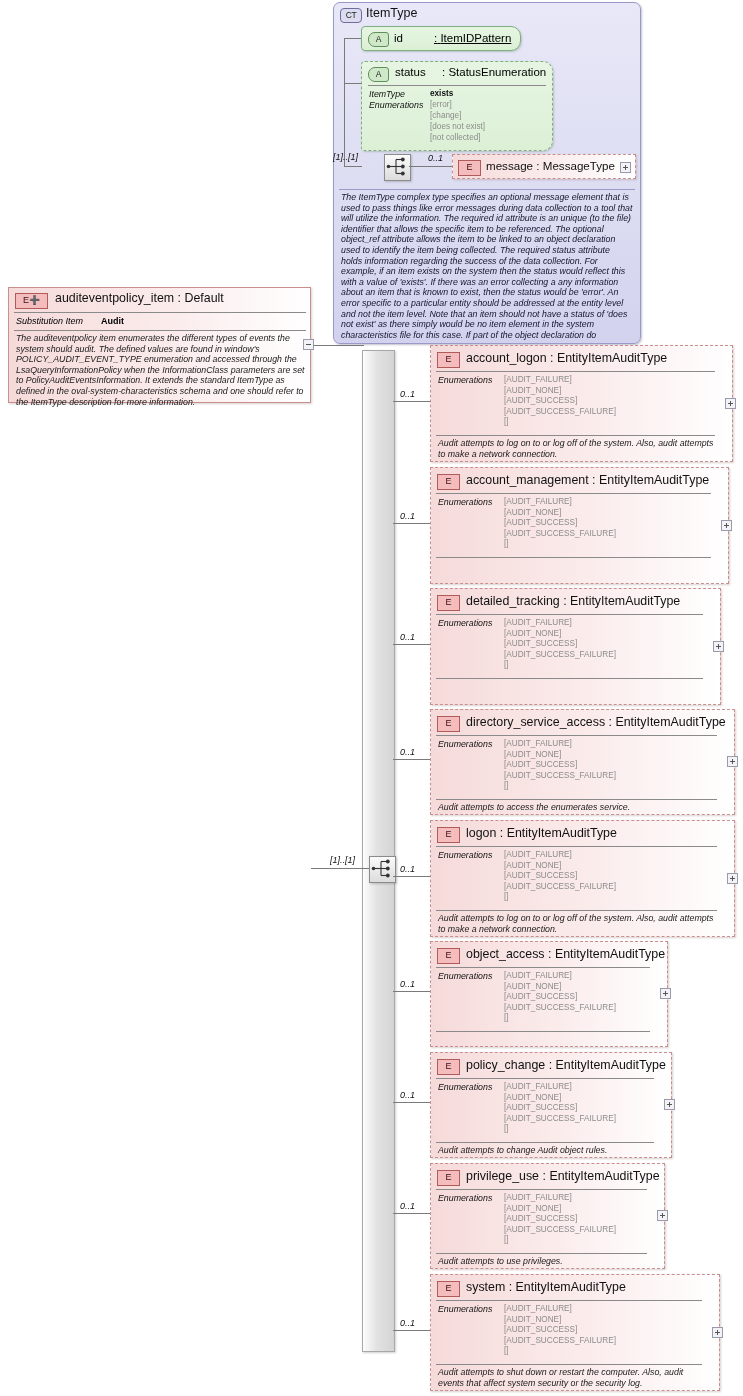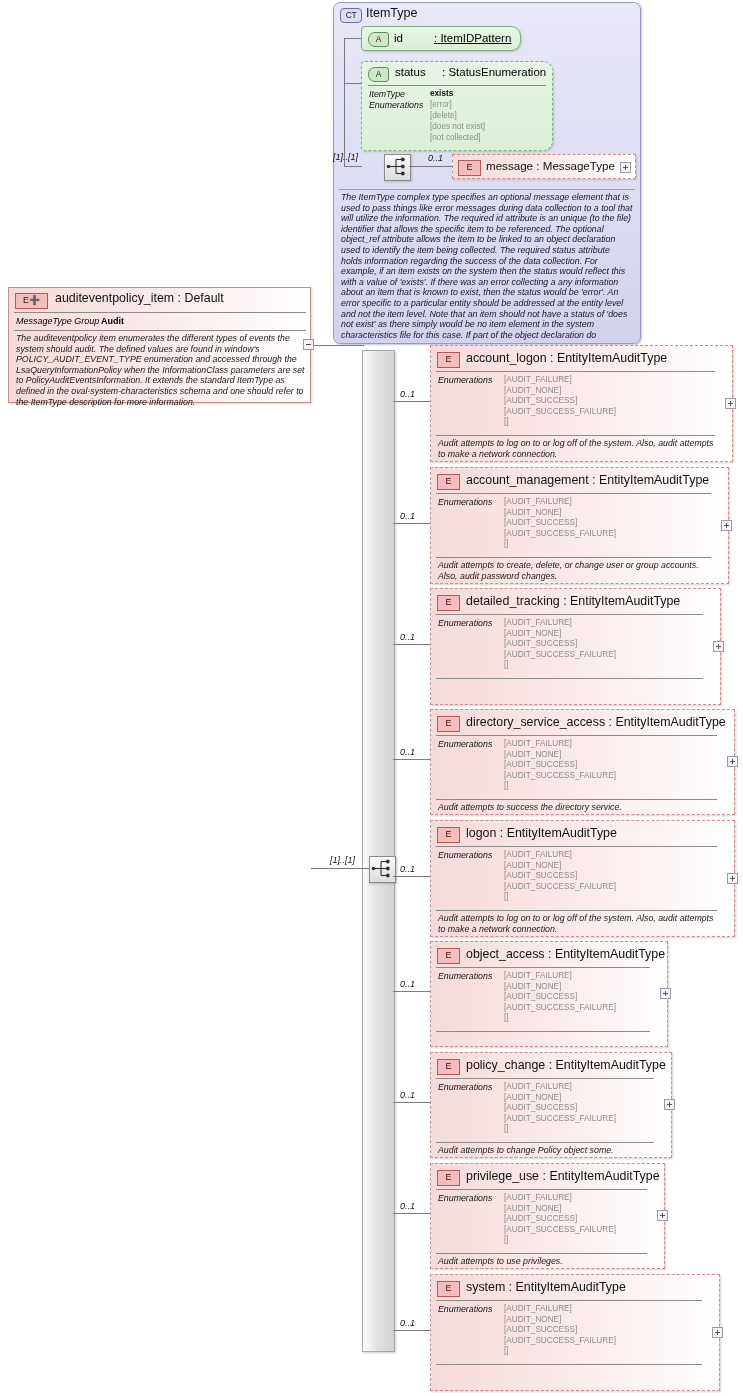--- a/index.html
+++ b/index.html
@@ -159,21 +159,21 @@
       <span>:</span>
       <span>StatusEnumeration</span>
     </div>
     <div class="sep-line" style="left:6px; top:23px; width:178px;"></div>
 
     <div class="facet-label" style="left:7px; top:27px;">ItemType</div>
     <div class="facet-val bold" style="left:68px; top:27px;">exists</div>
 
     <div class="facet-label" style="left:7px; top:38px;">Enumerations</div>
     <div class="facet-val" style="left:68px; top:38px;text-align:center;">[error]</div>
-    <div class="facet-val" style="left:68px; top:49px;">[delete]</div>
+    <div class="facet-val" style="left:68px; top:49px;">[change]</div>
     <div class="facet-val" style="left:68px; top:60px;">[does not exist]</div>
     <div class="facet-val" style="left:68px; top:71px;">[not collected]</div>
   </div>
 
   <div class="card" style="left:333px; top:152px;">[1]..[1]</div>
   <div class="seq" style="left:384px; top:154px;">
     <svg width="23" height="23" viewBox="0 0 23 23">
       <circle cx="3.5" cy="11.5" r="1.8" fill="#333"></circle>
       <line x1="5" y1="11.5" x2="11" y2="11.5" stroke="#333" stroke-width="1.1"></line>
       <line x1="11" y1="4.5" x2="11" y2="18.5" stroke="#333" stroke-width="1.1"></line>
@@ -200,21 +200,21 @@
 
   <div class="sep-line" style="left:339px; top:189px; width:296px; background:#9a9ac8;"></div>
   <div class="doc blue" style="left:341px; top:192px; width:292px;">The ItemType complex type specifies an optional message element that is used to pass things like error messages during data collection to a tool that will utilize the information. The required id attribute is an unique (to the file) identifier that allows the specific item to be referenced. The optional object_ref attribute allows the item to be linked to an object declaration used to identify the item being collected. The required status attribute holds information regarding the success of the data collection. For example, if an item exists on the system then the status would reflect this with a value of 'exists'. If there was an error collecting a any information about an item that is known to exist, then the status would be 'error'. An error specific to a particular entity should be addressed at the entity level and not the item level. Note that an item should not have a status of 'does not exist' as there simply would be no item element in the system characteristics file for this case. If part of the object declaration do</div>
 
   <div class="abs el-box solid" style="left:8px; top:287px; width:303px; height:116px;">
     <div class="e-tag plus" style="left:6px; top:5px;">
       <span>E</span><span style="font-size:9px;">➕</span>
     </div>
     <div class="e-title" style="left:46px; top:3px;">auditeventpolicy_item  :  Default</div>
     <div class="sep-line" style="left:5px; top:24px; width:292px;"></div>
-    <div class="sub-label" style="left:7px; top:28px;">MessageType Group</div>
+    <div class="sub-label" style="left:7px; top:28px;">Substitution Item</div>
     <div class="sub-val" style="left:92px; top:28px;">Audit</div>
     <div class="sep-line" style="left:5px; top:42px; width:292px;"></div>
     <div class="doc" style="left:7px; top:45px; width:290px;">The auditeventpolicy item enumerates the different types of events the system should audit. The defined values are found in window's POLICY_AUDIT_EVENT_TYPE enumeration and accessed through the LsaQueryInformationPolicy when the InformationClass parameters are set to PolicyAuditEventsInformation. It extends the standard ItemType as defined in the oval-system-characteristics schema and one should refer to the ItemType description for more information.</div>
   </div>
 
   <div class="line-h" style="left:311px; top:345px; width:6px;"></div>
   <div class="pm" style="left:303px; top:339px;"></div>
   <div class="line-h" style="left:314px; top:345px; width:50px;"></div>
 
   <div class="line-v" style="left:364px; top:345px; height:0px;"></div>
@@ -258,21 +258,20 @@
         <div class="e-tag" style="left: 6px; top: 6px;">E</div>
         <div class="e-title" style="left: 35px; top: 5px;"><span>account_management</span> <span>:</span> <span>EntityItemAuditType</span></div>
         <div class="sep-line" style="left: 5px; top: 25px; width: 275px;"></div>
         <div class="facet-label" style="left: 7px; top: 29px;">Enumerations</div>
         <div class="facet-val" style="left: 73px; top: 29px;">[AUDIT_FAILURE]</div>
         <div class="facet-val" style="left: 73px; top: 39.5px;">[AUDIT_NONE]</div>
         <div class="facet-val" style="left: 73px; top: 50px;">[AUDIT_SUCCESS]</div>
         <div class="facet-val" style="left: 73px; top: 60.5px;">[AUDIT_SUCCESS_FAILURE]</div>
         <div class="facet-val" style="left: 73px; top: 71px;">[]</div>
         <div class="sep-line" style="left: 5px; top: 89px; width: 275px;"></div>
-        <div class="doc" style="left: 7px; top: 92px; width: 279px;">Audit attempts to create, delete, or change user or group accounts. Also, audit password changes.</div>
       </div>
       <div class="pm plus" style="left: 721px; top: 520px;"></div>
       <div class="line-h" style="left: 393px; top: 523px; width: 37px;"></div>
       <div class="card" style="left: 400px; top: 511px;">0..1</div>
       <div class="abs el-box dashed" style="left: 430px; top: 588px; width: 291px; height: 117px;">
         <div class="e-tag" style="left: 6px; top: 6px;">E</div>
         <div class="e-title" style="left: 35px; top: 5px;"><span>detailed_tracking</span> <span>:</span> <span>EntityItemAuditType</span></div>
         <div class="sep-line" style="left: 5px; top: 25px; width: 267px;"></div>
         <div class="facet-label" style="left: 7px; top: 29px;">Enumerations</div>
         <div class="facet-val" style="left: 73px; top: 29px;">[AUDIT_FAILURE]</div>
@@ -289,21 +288,21 @@
         <div class="e-tag" style="left: 6px; top: 6px;">E</div>
         <div class="e-title" style="left: 35px; top: 5px;"><span>directory_service_access</span> <span>:</span> <span>EntityItemAuditType</span></div>
         <div class="sep-line" style="left: 5px; top: 25px; width: 281px;"></div>
         <div class="facet-label" style="left: 7px; top: 29px;">Enumerations</div>
         <div class="facet-val" style="left: 73px; top: 29px;">[AUDIT_FAILURE]</div>
         <div class="facet-val" style="left: 73px; top: 39.5px;">[AUDIT_NONE]</div>
         <div class="facet-val" style="left: 73px; top: 50px;">[AUDIT_SUCCESS]</div>
         <div class="facet-val" style="left: 73px; top: 60.5px;">[AUDIT_SUCCESS_FAILURE]</div>
         <div class="facet-val" style="left: 73px; top: 71px;">[]</div>
         <div class="sep-line" style="left: 5px; top: 89px; width: 281px;"></div>
-        <div class="doc" style="left: 7px; top: 92px; width: 285px;">Audit attempts to success the directory service.</div>
+        <div class="doc" style="left: 7px; top: 92px; width: 285px;">Audit attempts to access the enumerates service.</div>
       </div>
       <div class="pm plus" style="left: 727px; top: 756px;"></div>
       <div class="line-h" style="left: 393px; top: 759px; width: 37px;"></div>
       <div class="card" style="left: 400px; top: 747px;">0..1</div>
       <div class="abs el-box dashed" style="left: 430px; top: 820px; width: 305px; height: 117px;">
         <div class="e-tag" style="left: 6px; top: 6px;">E</div>
         <div class="e-title" style="left: 35px; top: 5px;"><span>logon</span> <span>:</span> <span>EntityItemAuditType</span></div>
         <div class="sep-line" style="left: 5px; top: 25px; width: 281px;"></div>
         <div class="facet-label" style="left: 7px; top: 29px;">Enumerations</div>
         <div class="facet-val" style="left: 73px; top: 29px;">[AUDIT_FAILURE]</div>
@@ -336,21 +335,21 @@
         <div class="e-tag" style="left: 6px; top: 6px;">E</div>
         <div class="e-title" style="left: 35px; top: 5px;"><span>policy_change</span> <span>:</span> <span>EntityItemAuditType</span></div>
         <div class="sep-line" style="left: 5px; top: 25px; width: 218px;"></div>
         <div class="facet-label" style="left: 7px; top: 29px;">Enumerations</div>
         <div class="facet-val" style="left: 73px; top: 29px;">[AUDIT_FAILURE]</div>
         <div class="facet-val" style="left: 73px; top: 39.5px;">[AUDIT_NONE]</div>
         <div class="facet-val" style="left: 73px; top: 50px;">[AUDIT_SUCCESS]</div>
         <div class="facet-val" style="left: 73px; top: 60.5px;">[AUDIT_SUCCESS_FAILURE]</div>
         <div class="facet-val" style="left: 73px; top: 71px;">[]</div>
         <div class="sep-line" style="left: 5px; top: 89px; width: 218px;"></div>
-        <div class="doc" style="left: 7px; top: 92px; width: 222px;">Audit attempts to change Policy object some.</div>
+        <div class="doc" style="left: 7px; top: 92px; width: 222px;">Audit attempts to change Audit object rules.</div>
       </div>
       <div class="pm plus" style="left: 664px; top: 1099px;"></div>
       <div class="line-h" style="left: 393px; top: 1102px; width: 37px;"></div>
       <div class="card" style="left: 400px; top: 1090px;">0..1</div>
       <div class="abs el-box dashed" style="left: 430px; top: 1163px; width: 235px; height: 106px;">
         <div class="e-tag" style="left: 6px; top: 6px;">E</div>
         <div class="e-title" style="left: 35px; top: 5px;"><span>privilege_use</span> <span>:</span> <span>EntityItemAuditType</span></div>
         <div class="sep-line" style="left: 5px; top: 25px; width: 211px;"></div>
         <div class="facet-label" style="left: 7px; top: 29px;">Enumerations</div>
         <div class="facet-val" style="left: 73px; top: 29px;">[AUDIT_FAILURE]</div>
@@ -368,19 +367,20 @@
         <div class="e-tag" style="left: 6px; top: 6px;">E</div>
         <div class="e-title" style="left: 35px; top: 5px;"><span>system</span> <span>:</span> <span>EntityItemAuditType</span></div>
         <div class="sep-line" style="left: 5px; top: 25px; width: 266px;"></div>
         <div class="facet-label" style="left: 7px; top: 29px;">Enumerations</div>
         <div class="facet-val" style="left: 73px; top: 29px;">[AUDIT_FAILURE]</div>
         <div class="facet-val" style="left: 73px; top: 39.5px;">[AUDIT_NONE]</div>
         <div class="facet-val" style="left: 73px; top: 50px;">[AUDIT_SUCCESS]</div>
         <div class="facet-val" style="left: 73px; top: 60.5px;">[AUDIT_SUCCESS_FAILURE]</div>
         <div class="facet-val" style="left: 73px; top: 71px;">[]</div>
         <div class="sep-line" style="left: 5px; top: 89px; width: 266px;"></div>
+        <div class="doc" style="left: 7px; top: 92px; width: 270px;">Audit attempts to shut down or restart the computer. Also, audit events that affect system security or the security log.</div>
       </div>
       <div class="pm plus" style="left: 712px; top: 1327px;"></div>
       <div class="line-h" style="left: 393px; top: 1330px; width: 37px;"></div>
       <div class="card" style="left: 400px; top: 1318px;">0..1</div>
     </div>
 
 </div>
 
 </body></html>

